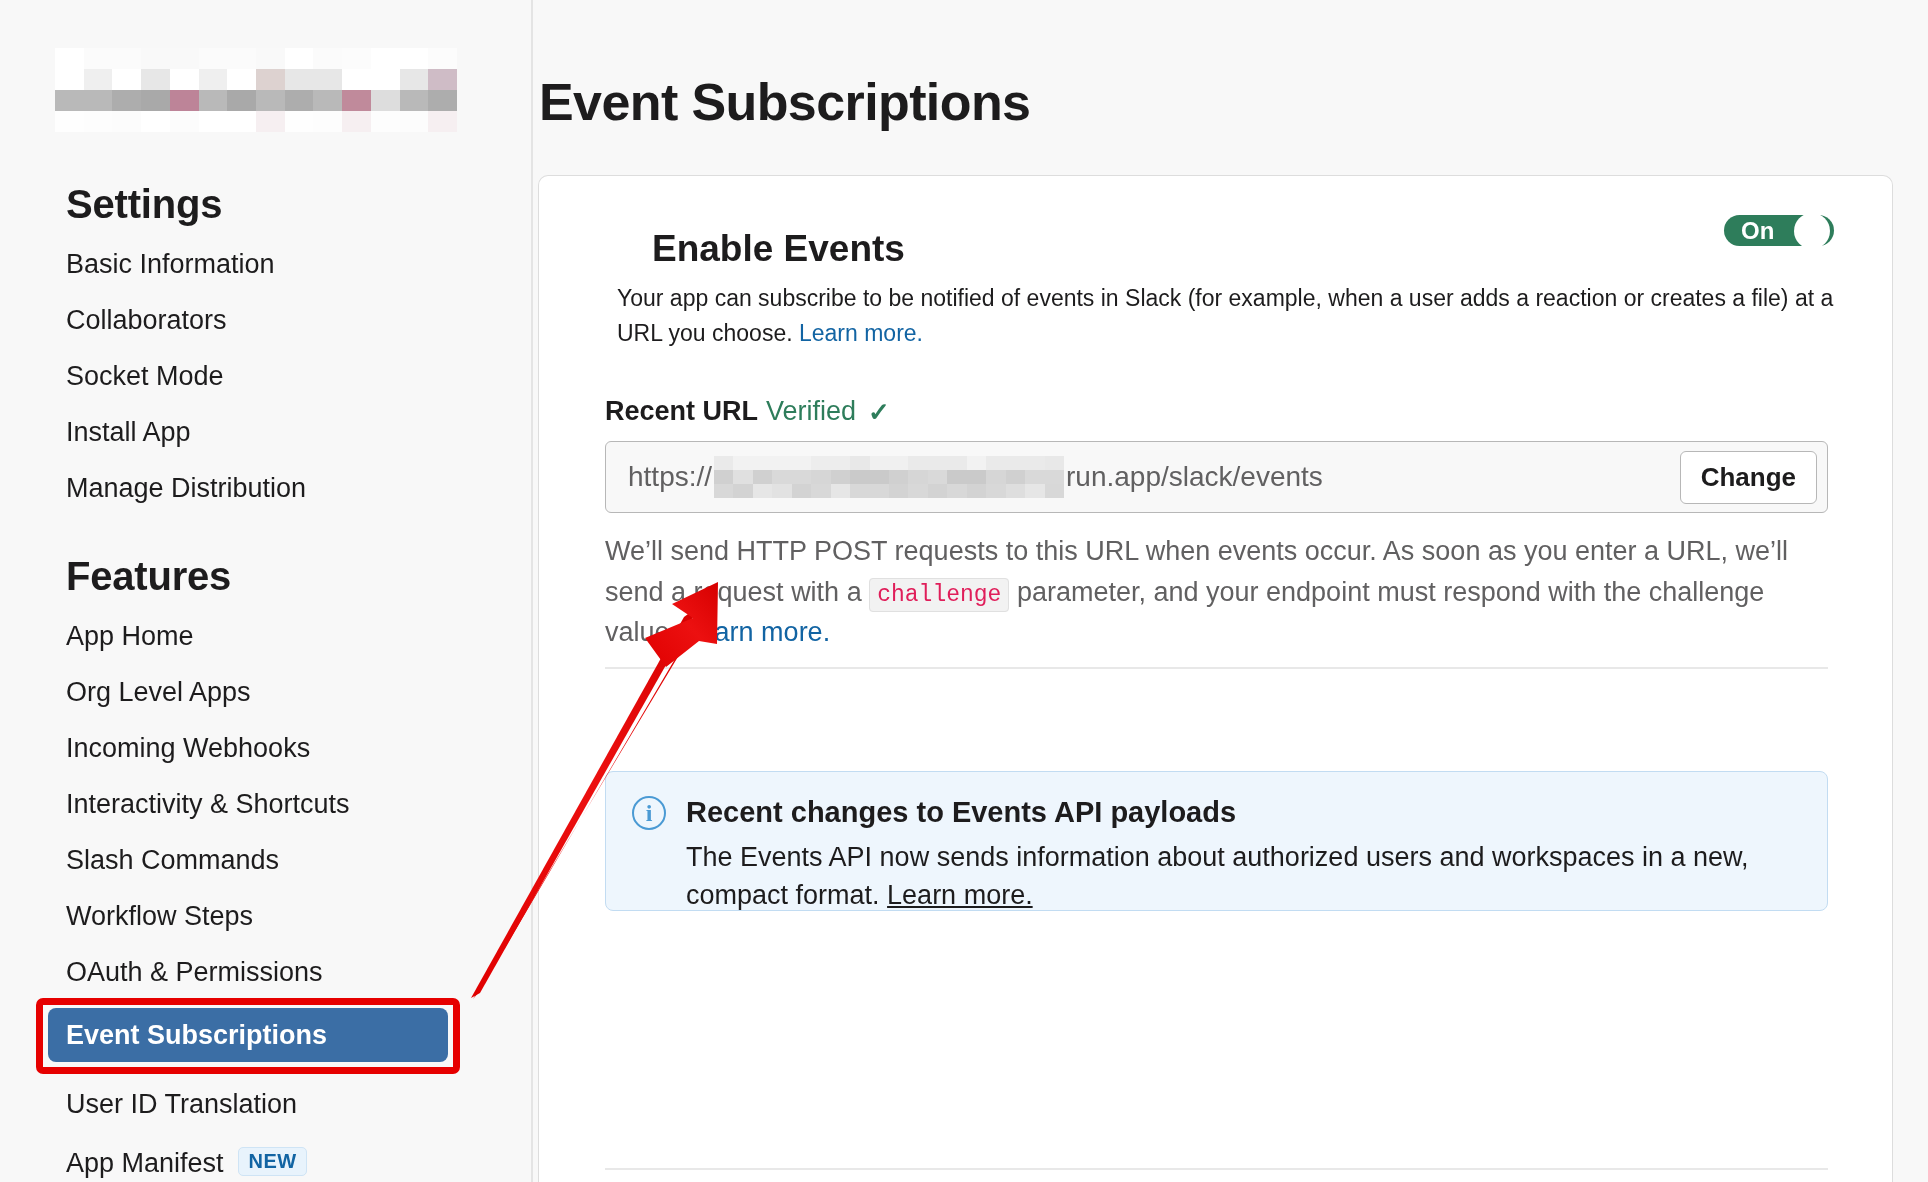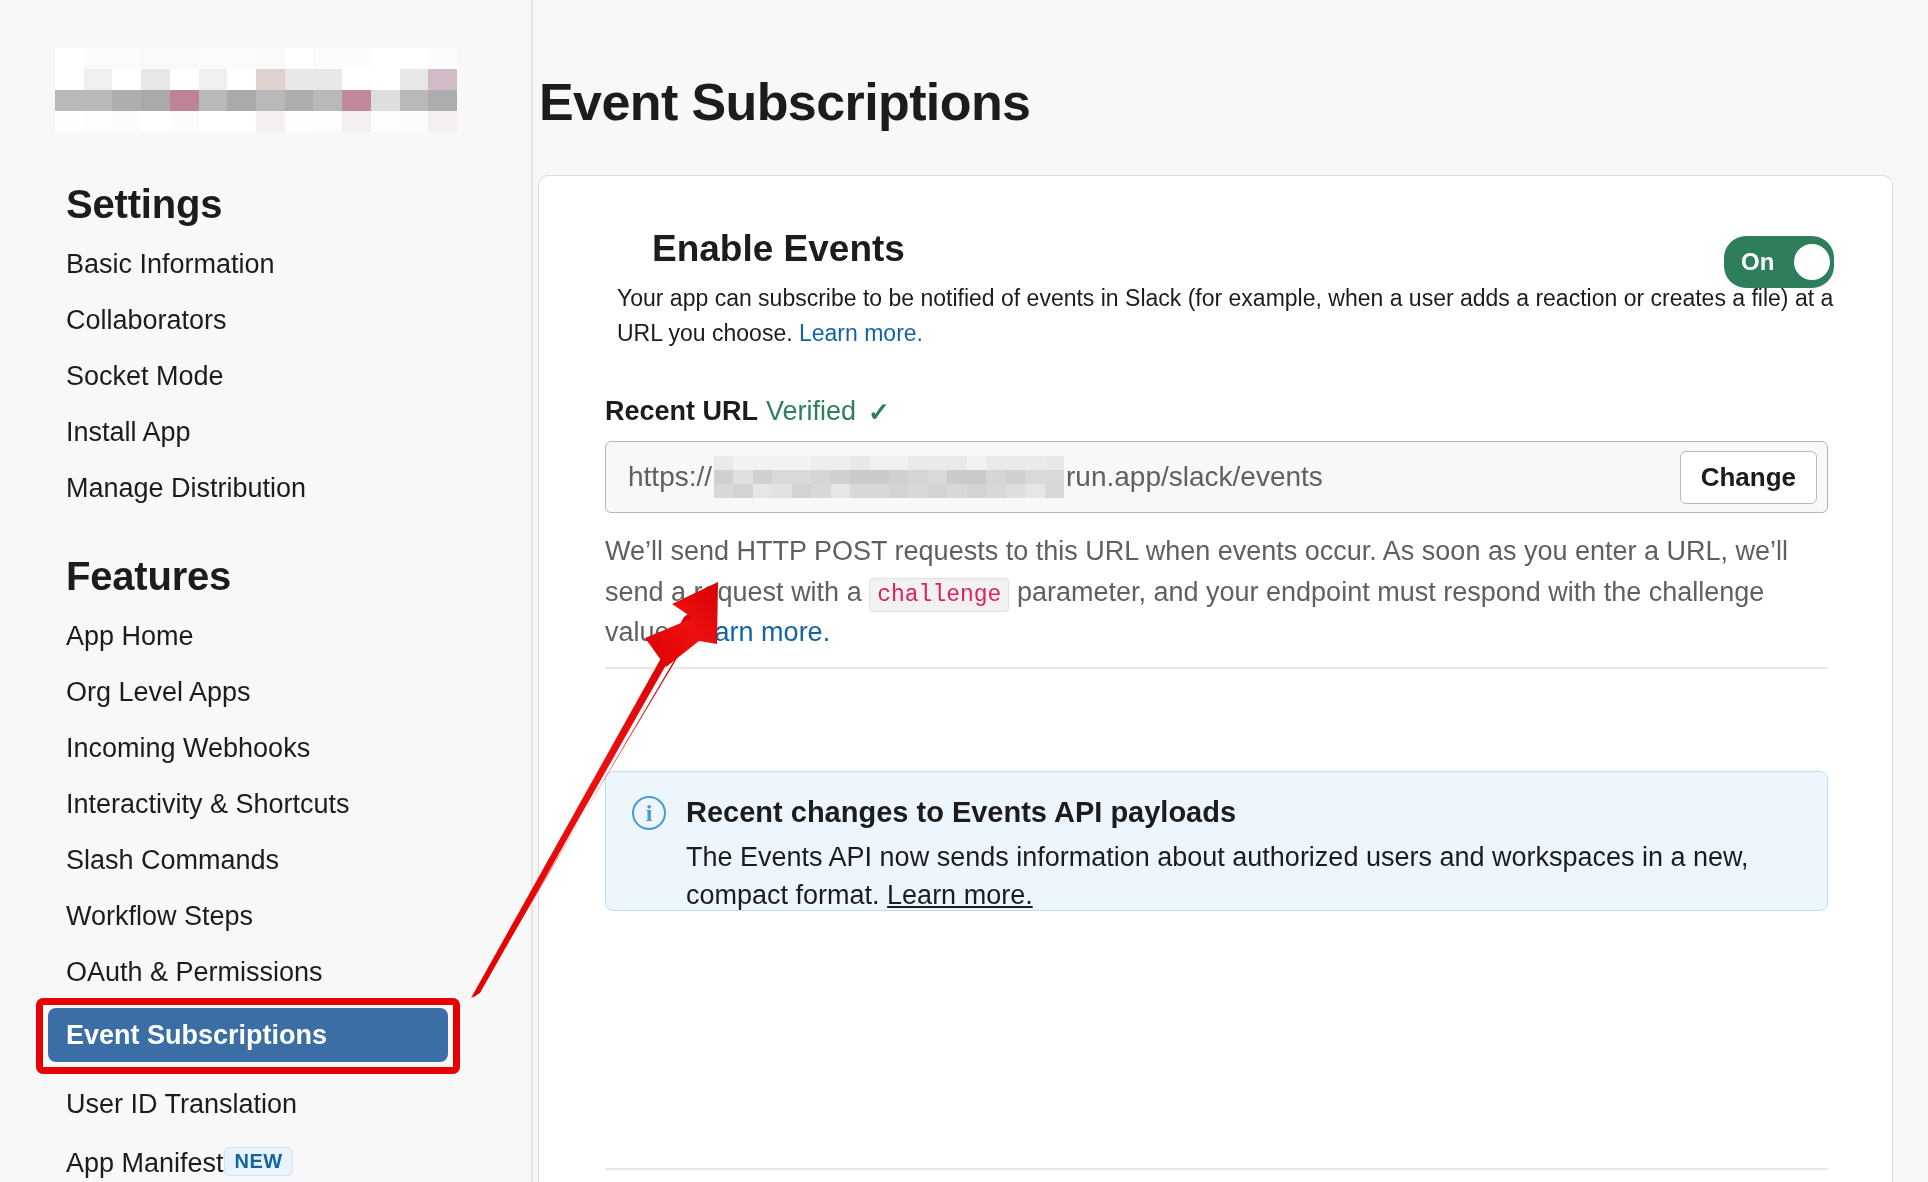--- a/index.html
+++ b/index.html
@@ -88,21 +88,21 @@
     width: 424px;
     height: 76px;
     border: 7px solid #e60000;
     border-radius: 7px;
     background: transparent;
     pointer-events: none;
   }
 
   #new-badge {
     display: inline-block;
-    margin-left: 0;
+    margin-left: 14px;
     padding: 3px 10px 4px 10px;
     font-size: 20px;
     font-weight: 700;
     color: #1264a3;
     background: #e8f3fc;
     border: 1px solid #cfe4f5;
     border-radius: 5px;
     letter-spacing: 0.4px;
     vertical-align: 4px;
   }
@@ -143,22 +143,22 @@
     left: 66px; top: 52px;
     font-size: 37px;
     font-weight: 700;
     color: #1d1c1d;
     margin-left: 47px;
   }
 
   
   #enable-events-toggle {
     position: absolute;
-    right: 58px; top: 60px;
-    width: 110px; height: 52px;
+    right: 58px; top: 39px;
+    width: 110px; height: 31px;
     background: #2e7d5b;
     border-radius: 22px;
     display: flex;
     align-items: center;
     cursor: pointer;
   }
   #enable-events-toggle .toggle-label {
     position: absolute;
     left: 17px;
     color: #ffffff;

